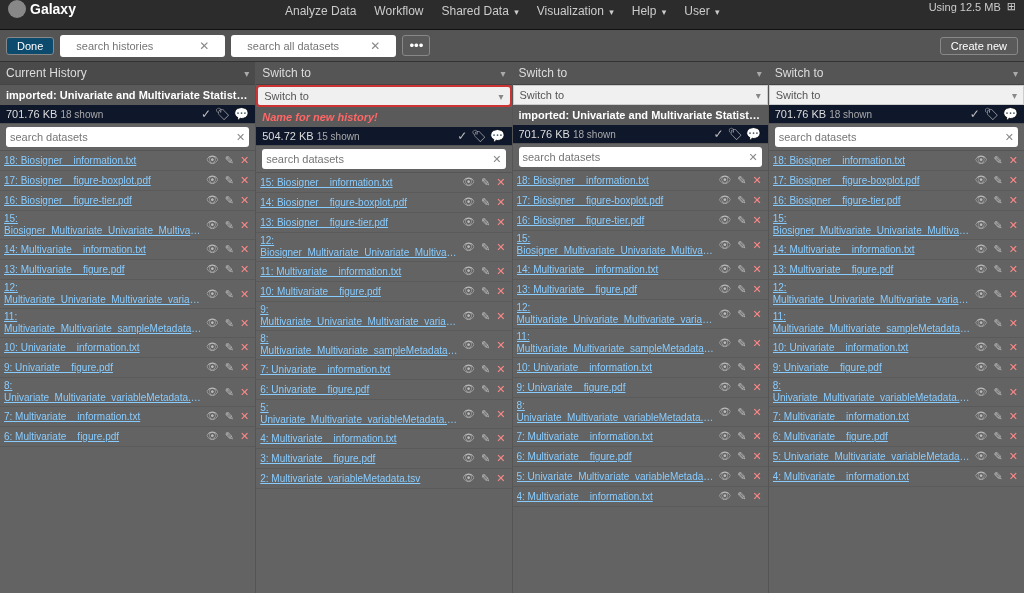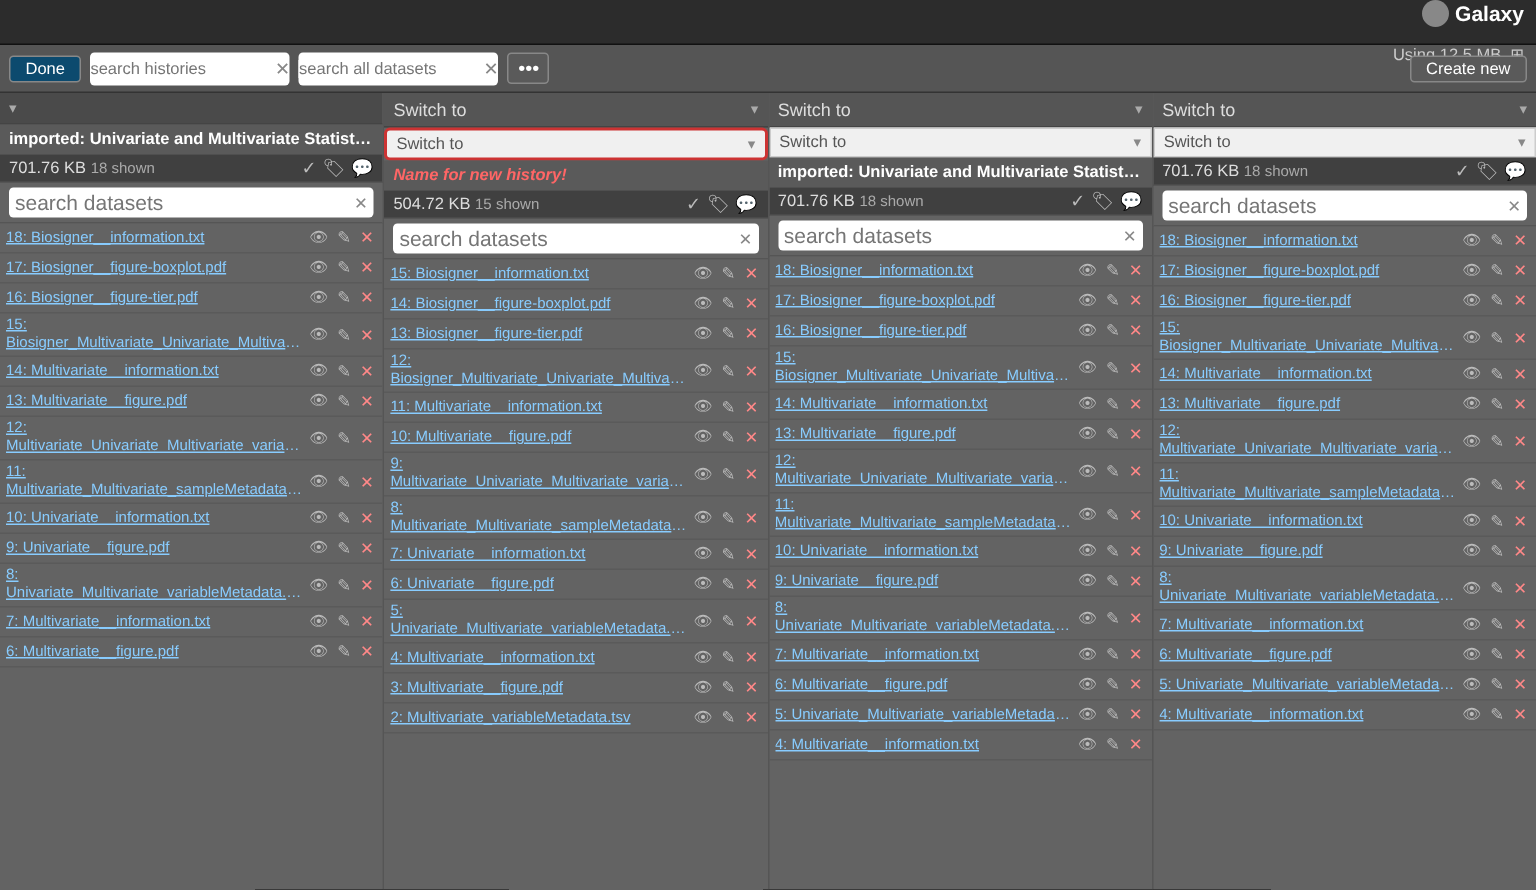--- a/index.html
+++ b/index.html
@@ -4,24 +4,23 @@
   <style>
     * { box-sizing: border-box; margin: 0; padding: 0; }
     body { font-family: 'Helvetica Neue', Arial, sans-serif; font-size: 12px; background: #333; color: #eee; overflow: hidden; }
 
     
     #topnav {
       background: #2c2c2c;
       border-bottom: 1px solid #111;
       height: 30px;
       display: flex;
-      align-items: flex-end;
+      align-items: flex-start;
       padding: 0 8px;
       gap: 12px;
-      flex-direction: column;
     }
     #topnav .logo { font-weight: bold; font-size: 14px; color: #fff; display: flex; align-items: center; gap: 4px; }
     #topnav .logo .galaxy-icon { width: 18px; height: 18px; background: #888; border-radius: 50%; display: inline-block; }
     #topnav .nav-links { display: flex; align-items: center; gap: 2px; flex: 1; justify-content: center; }
     #topnav .nav-item { color: #ccc; padding: 4px 8px; cursor: pointer; font-size: 12px; }
     #topnav .nav-item .arrow { font-size: 9px; margin-left: 2px; }
     #topnav .right-info { color: #ccc; font-size: 11px; margin-left: auto; display: flex; align-items: center; gap: 6px; }
 
     
     #toolbar {
@@ -40,21 +39,21 @@
       padding: 2px 10px;
       border-radius: 3px;
       cursor: pointer;
       font-size: 11px;
     }
     #toolbar .search-box {
       display: flex;
       align-items: center;
       background: #fff;
       border-radius: 3px;
-      padding: 0 0;
+      padding: 0 16px;
       height: 22px;
       gap: 3px;
     }
     #toolbar .search-box input {
       border: none;
       outline: none;
       font-size: 11px;
       width: 120px;
       color: #333;
     }
@@ -135,21 +134,21 @@
       overflow: hidden;
       text-overflow: ellipsis;
     }
     .history-name-bar.new-history {
       color: #ff6666;
       font-style: italic;
     }
 
     
     .size-bar {
-      background: #404040;
+      background: #0f172a;
       padding: 2px 6px;
       display: flex;
       align-items: center;
       justify-content: space-between;
       border-bottom: 1px solid #555;
     }
     .size-bar .size-text { font-size: 11px; color: #ddd; }
     .size-bar .size-icons { display: flex; gap: 4px; color: #bbb; font-size: 12px; }
 
     
@@ -163,21 +162,21 @@
       border-radius: 3px;
       display: flex;
       align-items: center;
       padding: 0 4px;
       height: 20px;
       gap: 3px;
     }
     .search-datasets .sd-box input {
       border: none;
       outline: none;
-      font-size: 14px;
+      font-size: 11px;
       width: 100%;
       color: #333;
     }
     .search-datasets .sd-box .clear { color: #888; font-size: 11px; cursor: pointer; }
 
     
     .drag-hint {
       background: #636363;
       padding: 3px 6px;
       font-size: 10px;
@@ -233,20 +232,28 @@
     
     .col-first .dataset-item .ds-name { color: #88ccff; }
   </style>
 </head>
 <body>
 
 <div id="topnav">
   <div class="logo">
     <span class="galaxy-icon"></span>
     <span>Galaxy</span>
+  </div>
+  <div class="nav-links">
+    <span class="nav-item">Analyze Data</span>
+    <span class="nav-item">Workflow</span>
+    <span class="nav-item"><span>Shared Data</span> <span class="arrow">▾</span></span>
+    <span class="nav-item"><span>Visualization</span> <span class="arrow">▾</span></span>
+    <span class="nav-item"><span>Help</span> <span class="arrow">▾</span></span>
+    <span class="nav-item"><span>User</span> <span class="arrow">▾</span></span>
   </div>
   <div class="right-info">
     <span>Using 12.5 MB</span>
     <span>⊞</span>
   </div>
 </div>
 
 <div id="toolbar">
   <button class="btn-done">Done</button>
   <div class="search-box">
@@ -258,20 +265,21 @@
     <span class="clear-icon">✕</span>
   </div>
   <button class="dots-btn">•••</button>
   <button class="create-new-btn">Create new</button>
 </div>
 
 <div id="main">
 
   <div class="history-col col-first">
     <div class="col-header current-header">
+      <span class="header-title">Current History</span>
       <span class="header-arrow">▾</span>
     </div>
     <div class="history-name-bar">imported: Univariate and Multivariate Statistics</div>
     <div class="size-bar">
       <span class="size-text">
         <span>701.76 KB</span> <span style="color:#aaa;font-size:10px;">18 shown</span>
       </span>
       <div class="size-icons">
         <span>✓</span>
         <span>🏷</span>

